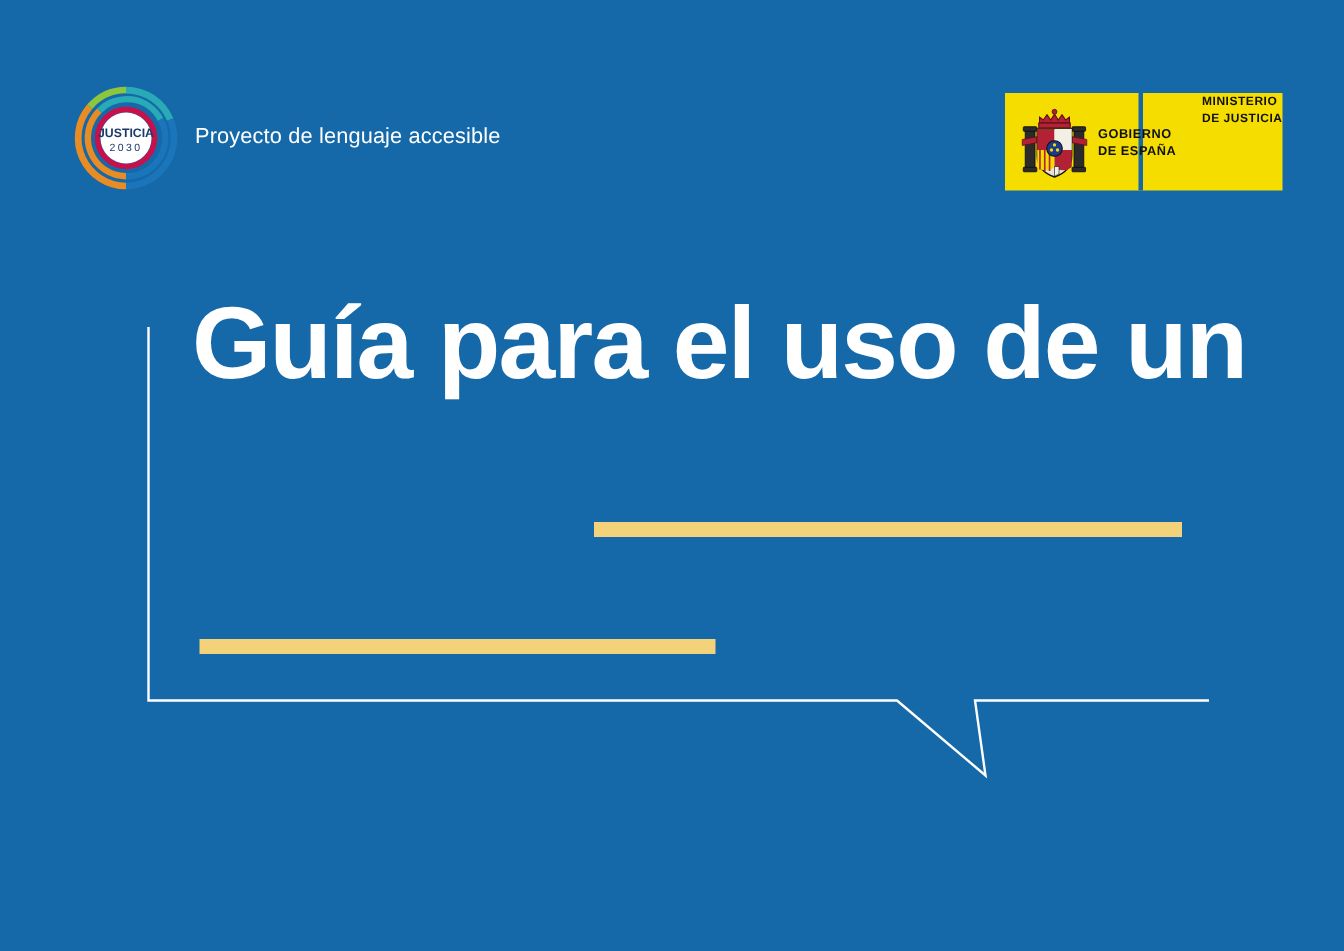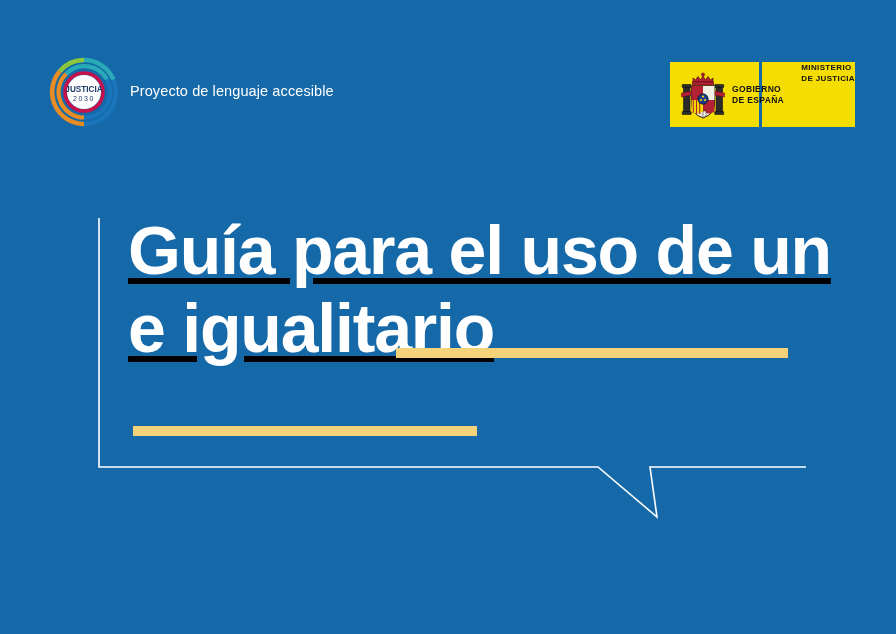--- a/index.html
+++ b/index.html
@@ -118,23 +118,22 @@
     top: 0;
     width: 896px;
     height: 634px;
     pointer-events: none;
   }
 
   
   #title-block {
     position: absolute;
     left: 128px;
-    top: 211px;
+    top: 190px;
     width: 700px;
-    text-decoration: underline;
   }
   .title-line {
     position: relative;
     display: block;
     font-family: "Liberation Sans", sans-serif;
     font-size: 68px;
     font-weight: 700;
     line-height: 78px;
     color: #ffffff;
     letter-spacing: -1.2px;
@@ -269,19 +268,18 @@
         <div id="ministerio-text">
           <div>MINISTERIO</div>
           <div>DE JUSTICIA</div>
         </div>
       </div>
     </div>
   </div>
 
   <div id="title-block">
     <span class="title-line">Guía para el uso de un</span>
-    <span class="title-line"><span class="marked">e igualitario</span></span>
   </div>
 
   <div class="underline-bar" id="ul-line2"></div>
   <div class="underline-bar" id="ul-line3"></div>
 
 </div>
 
 </body></html>

